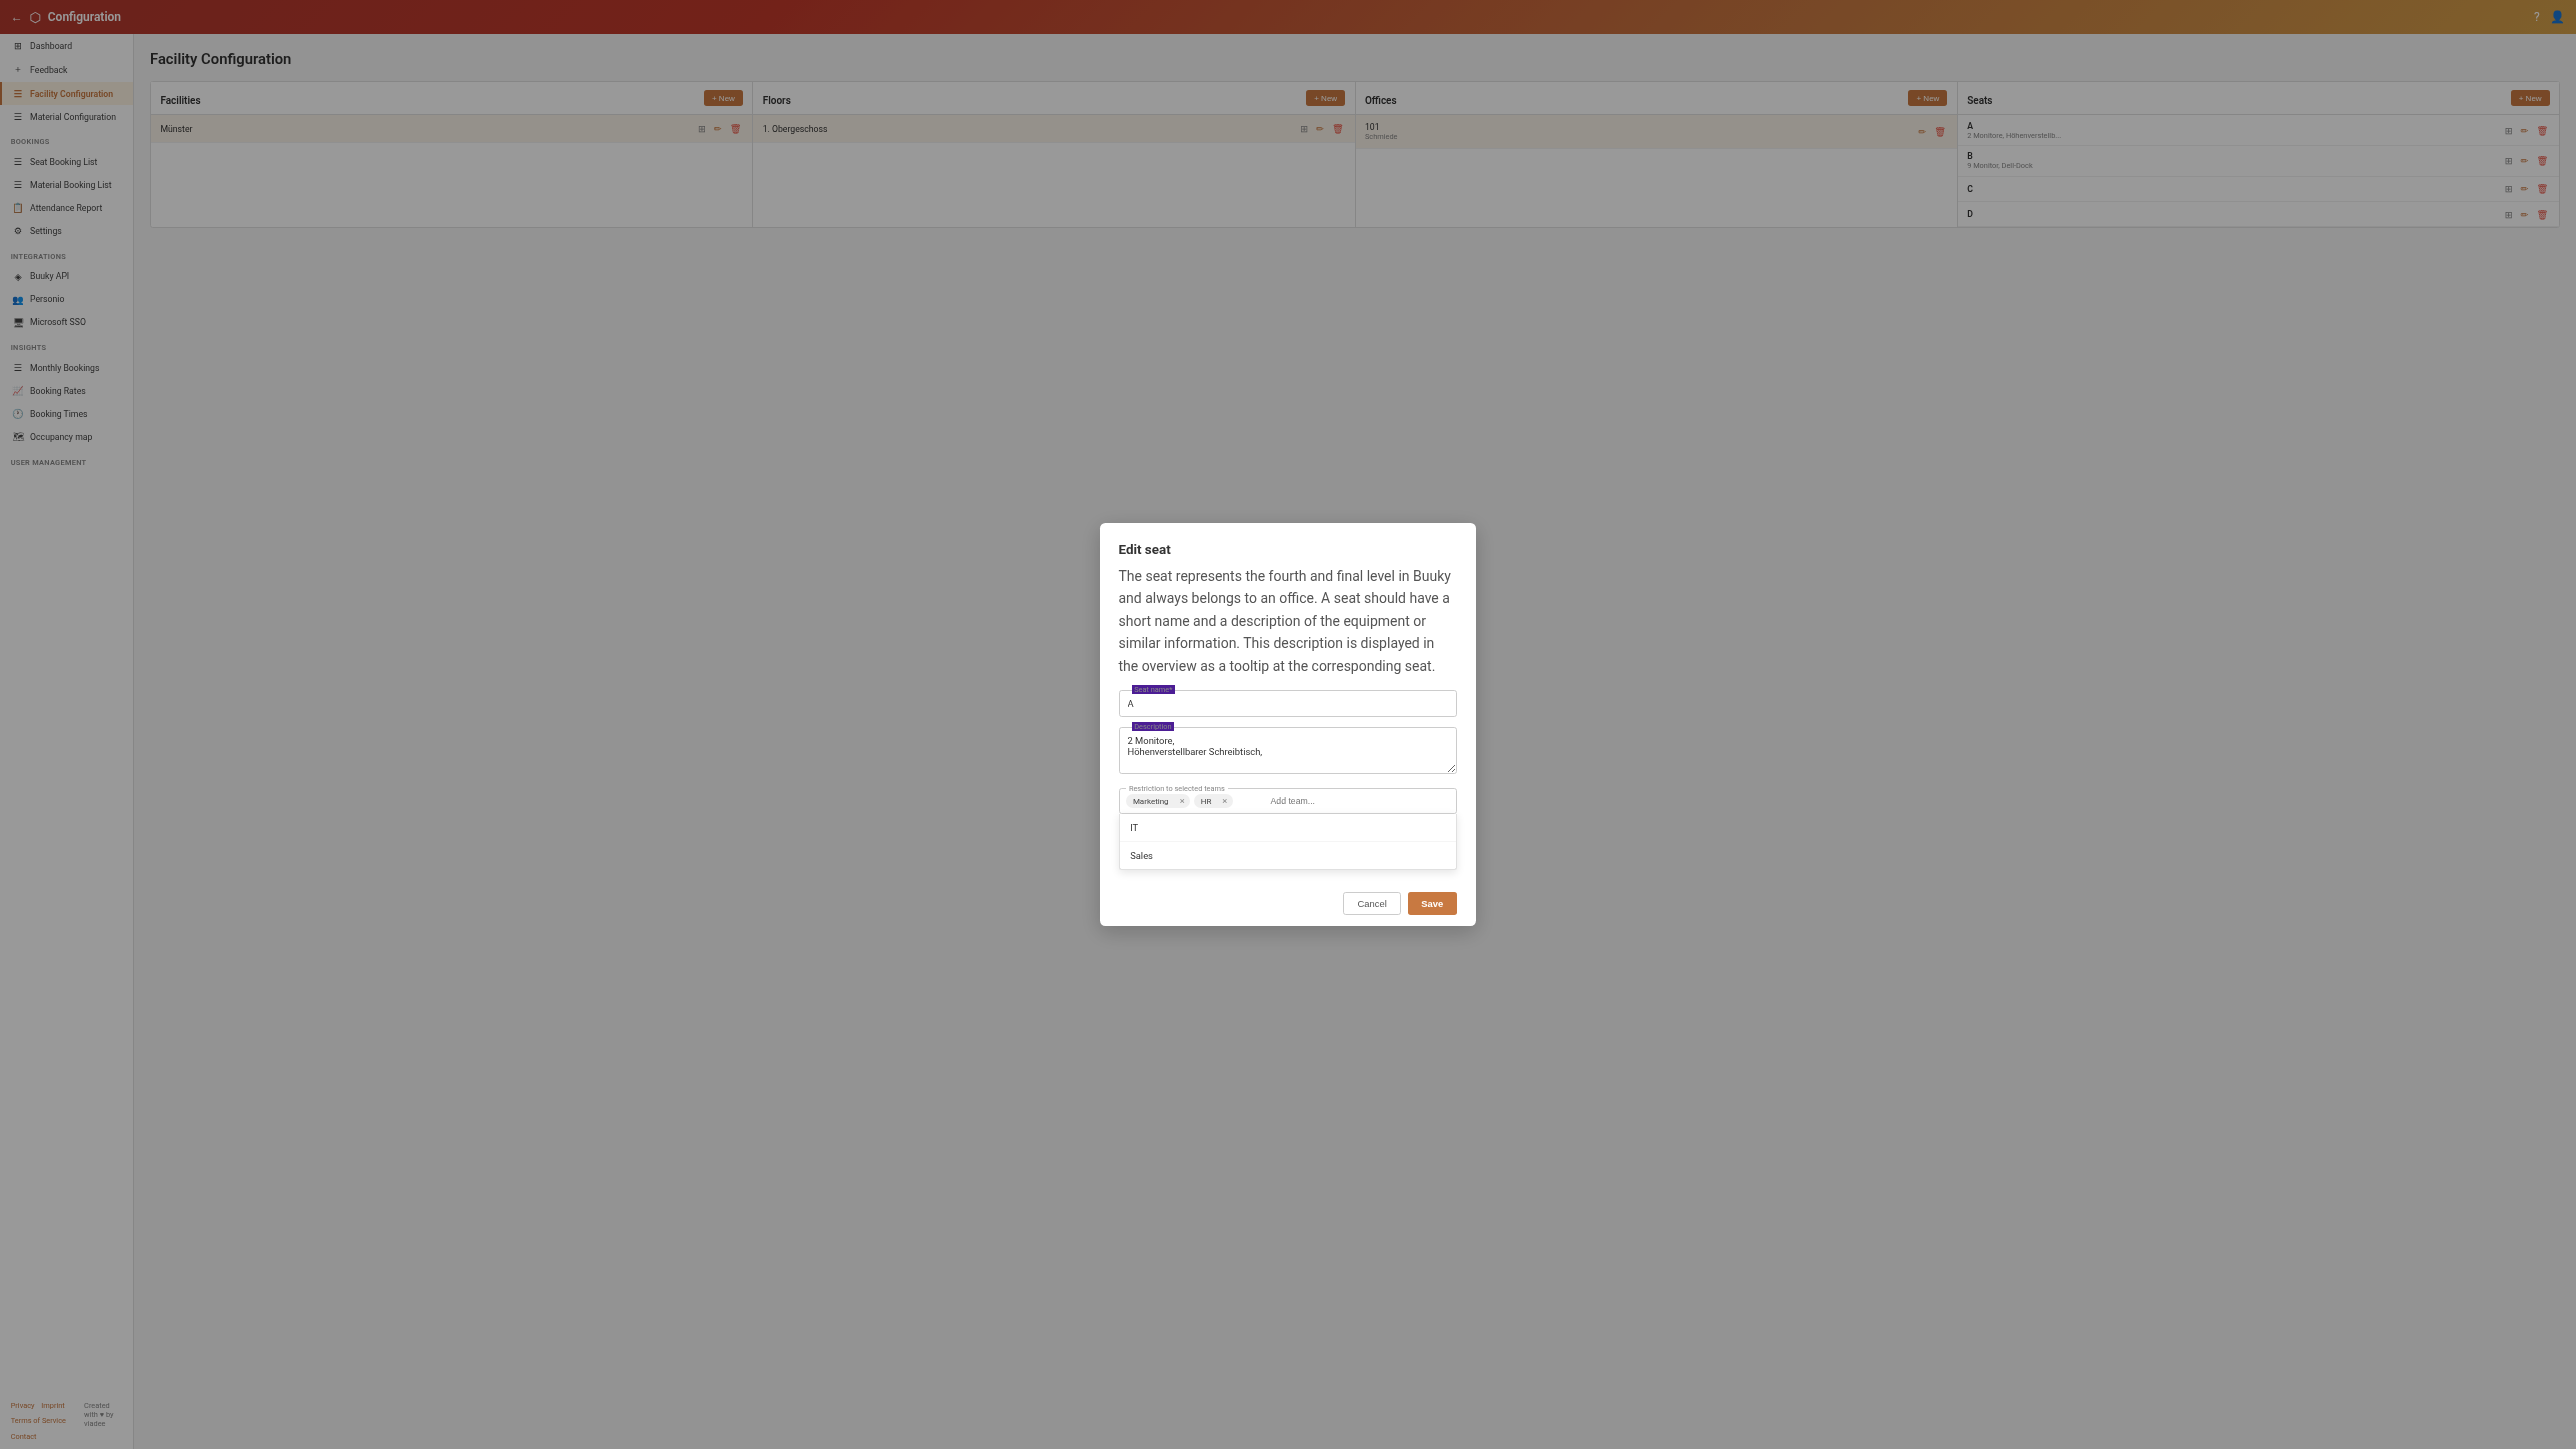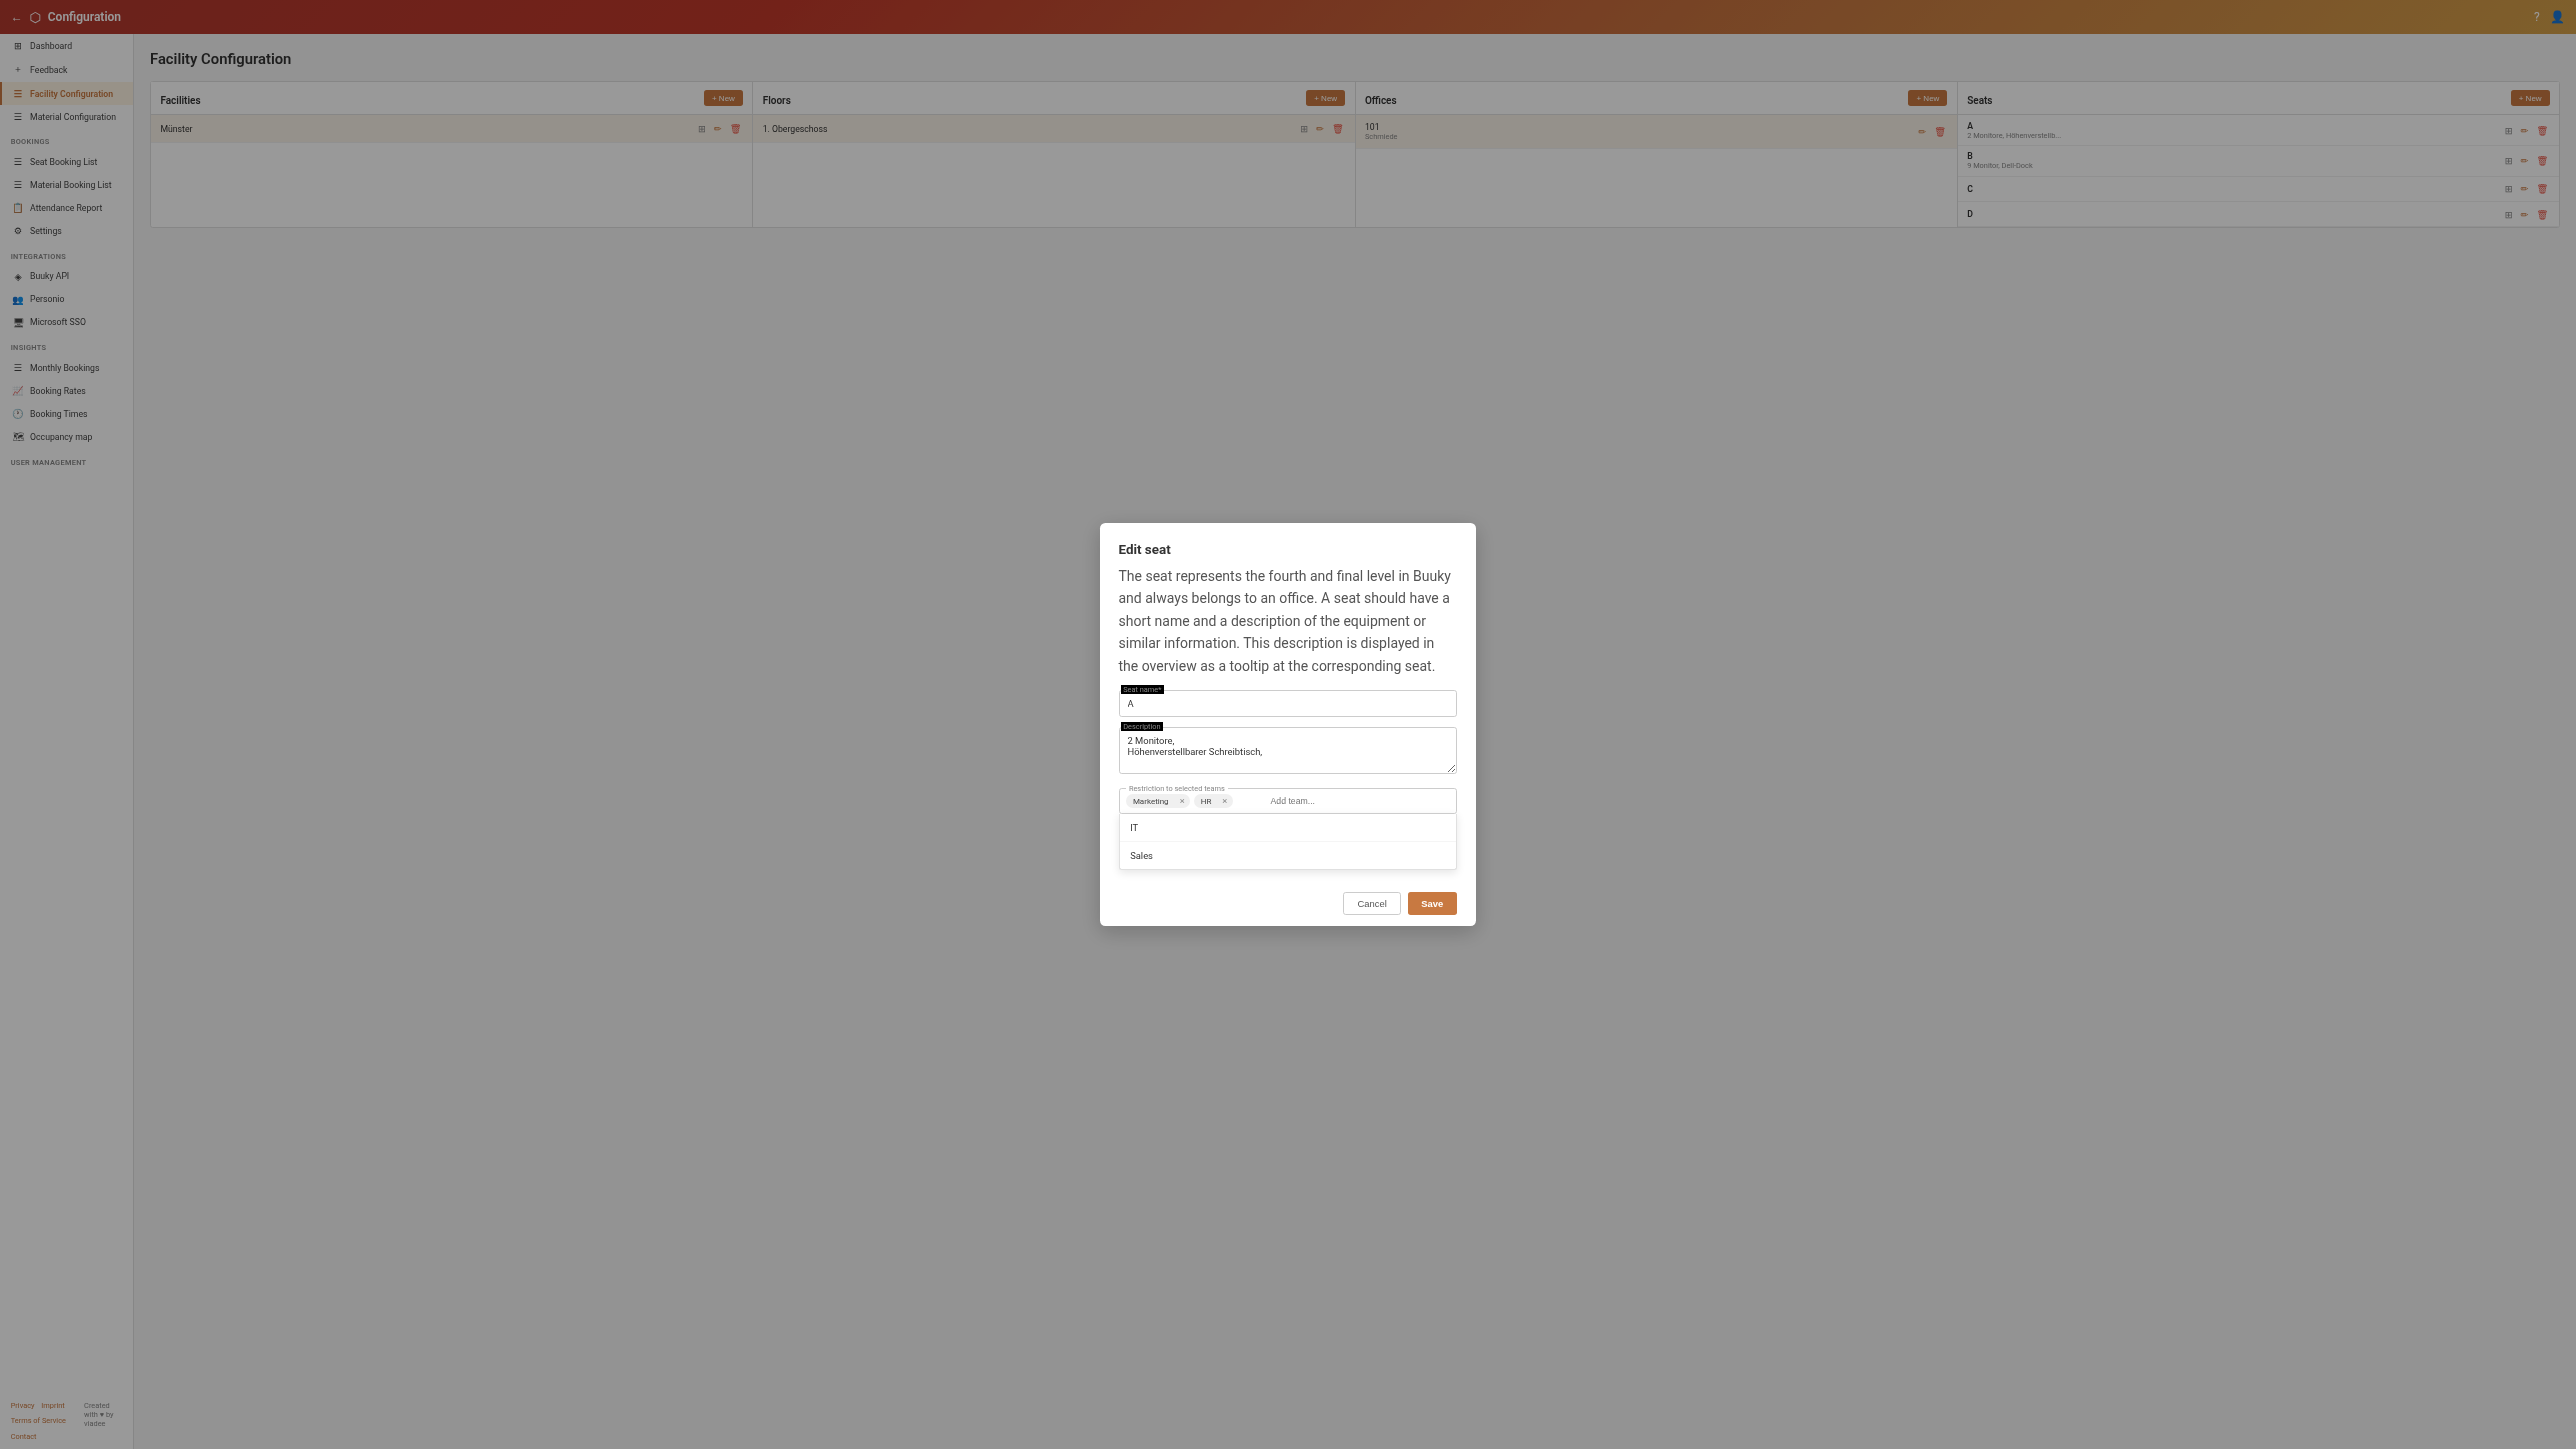--- a/index.html
+++ b/index.html
@@ -139,22 +139,22 @@
       box-shadow: 0 5.4px 21.5px rgba(0,0,0,0.2);
       overflow: visible;
     }
     .modal-body { padding: 19px 19px 0; }
     .modal-title { font-size: 13.4px; font-weight: 700; color: #333; margin-bottom: 8px; }
     .modal-desc { font-size: 14px; color: #555; line-height: 1.6; margin-bottom: 13.4px; }
     .form-field { position: relative; margin-bottom: 10.7px; }
     .form-field label {
       position: absolute;
       top: -5.4px;
-      left: 2px;
-      background: #000000;
+      left: 13px;
+      background: #4c1d95;
       padding: 0 2.7px;
       font-size: 7.4px;
       color: #888;
       z-index: 1;
     }
     .form-field input, .form-field textarea {
       width: 100%;
       border: 0.7px solid #ccc;
       border-radius: 2.7px;
       padding: 6.7px 8px;

